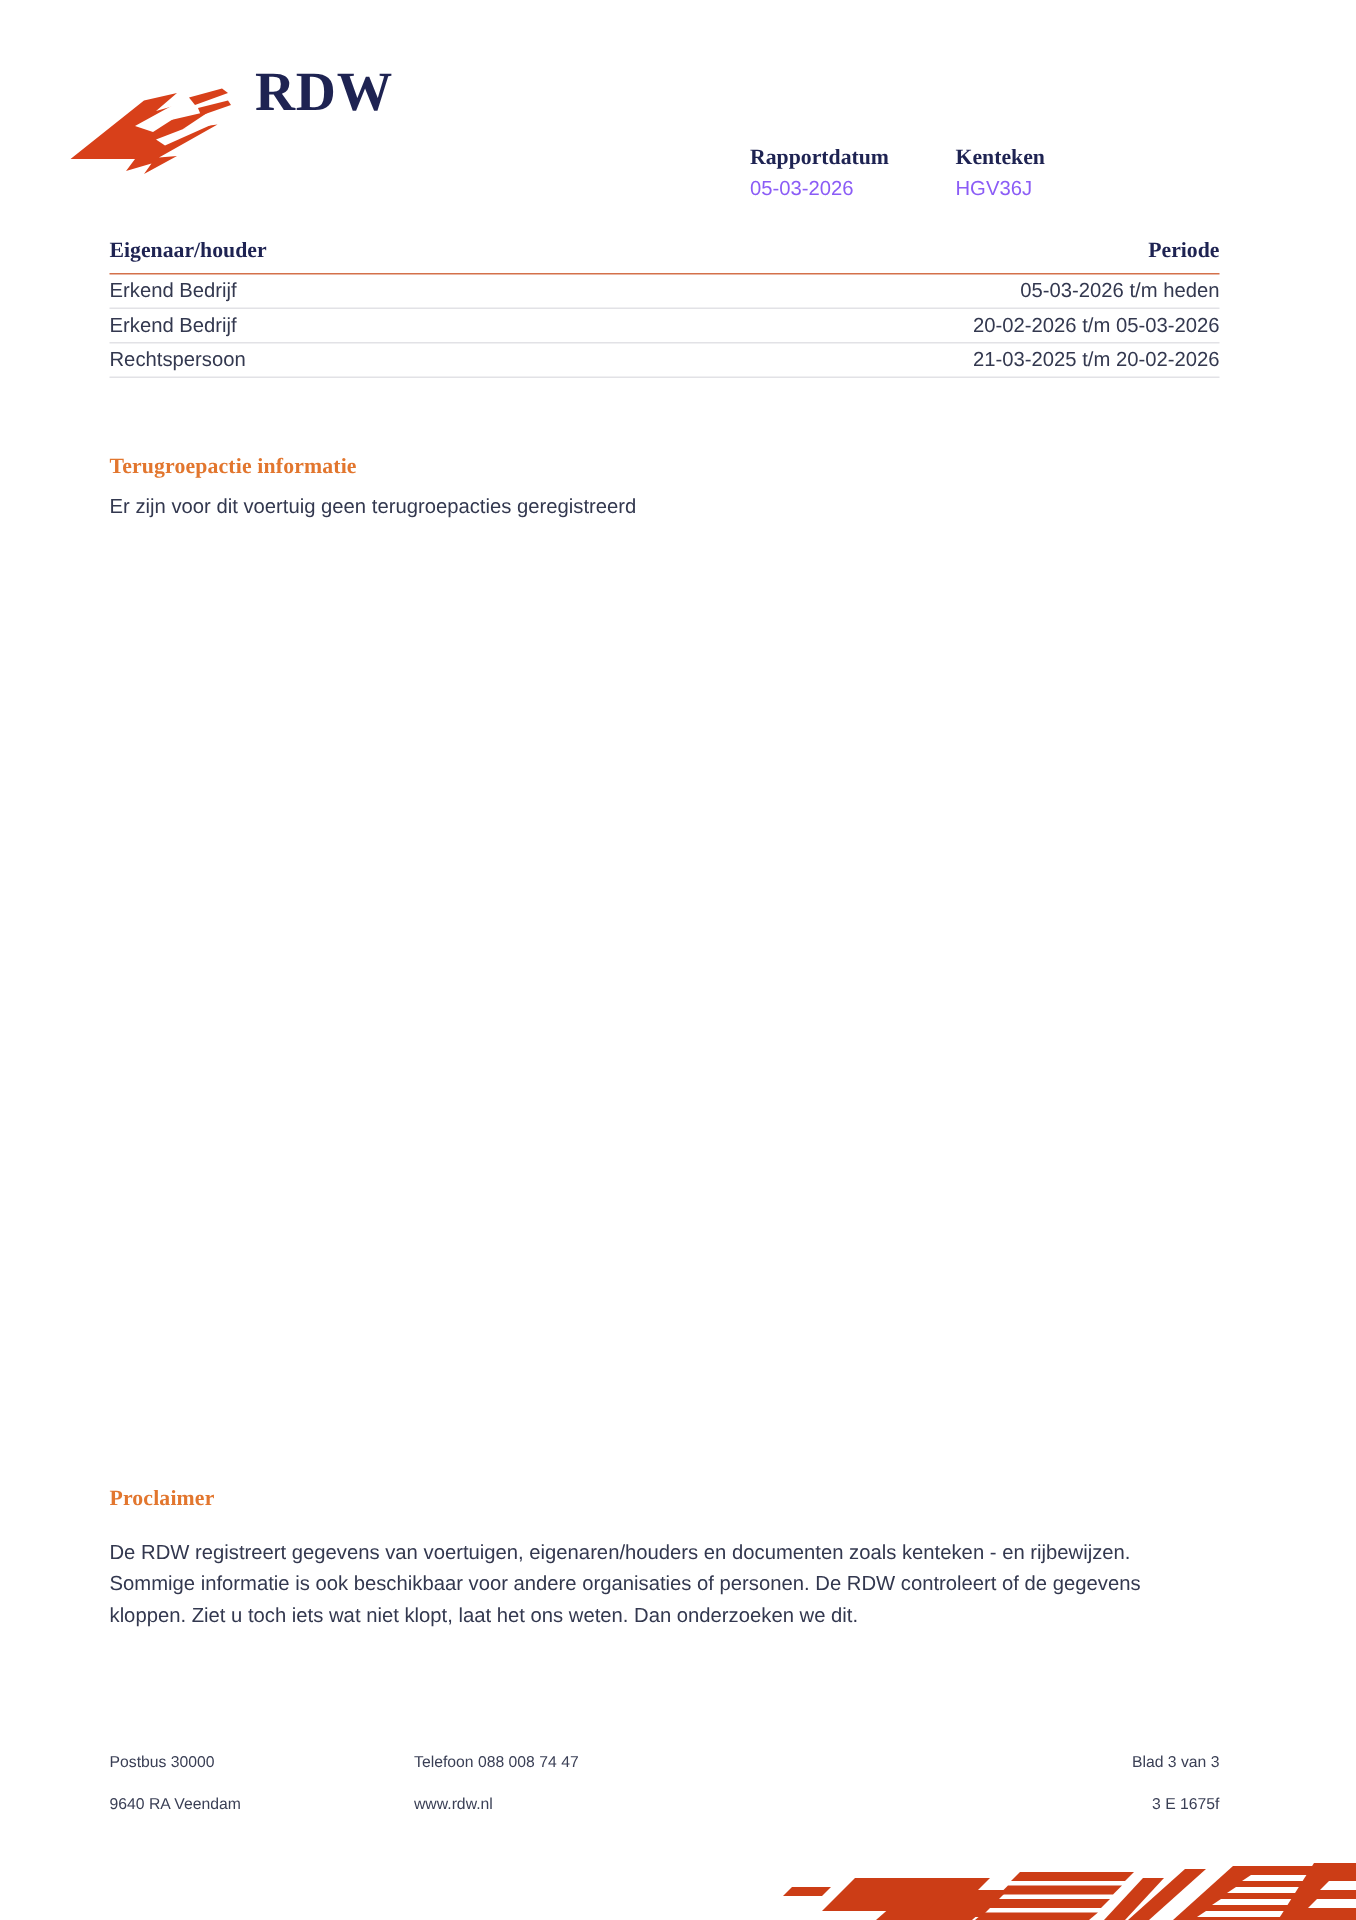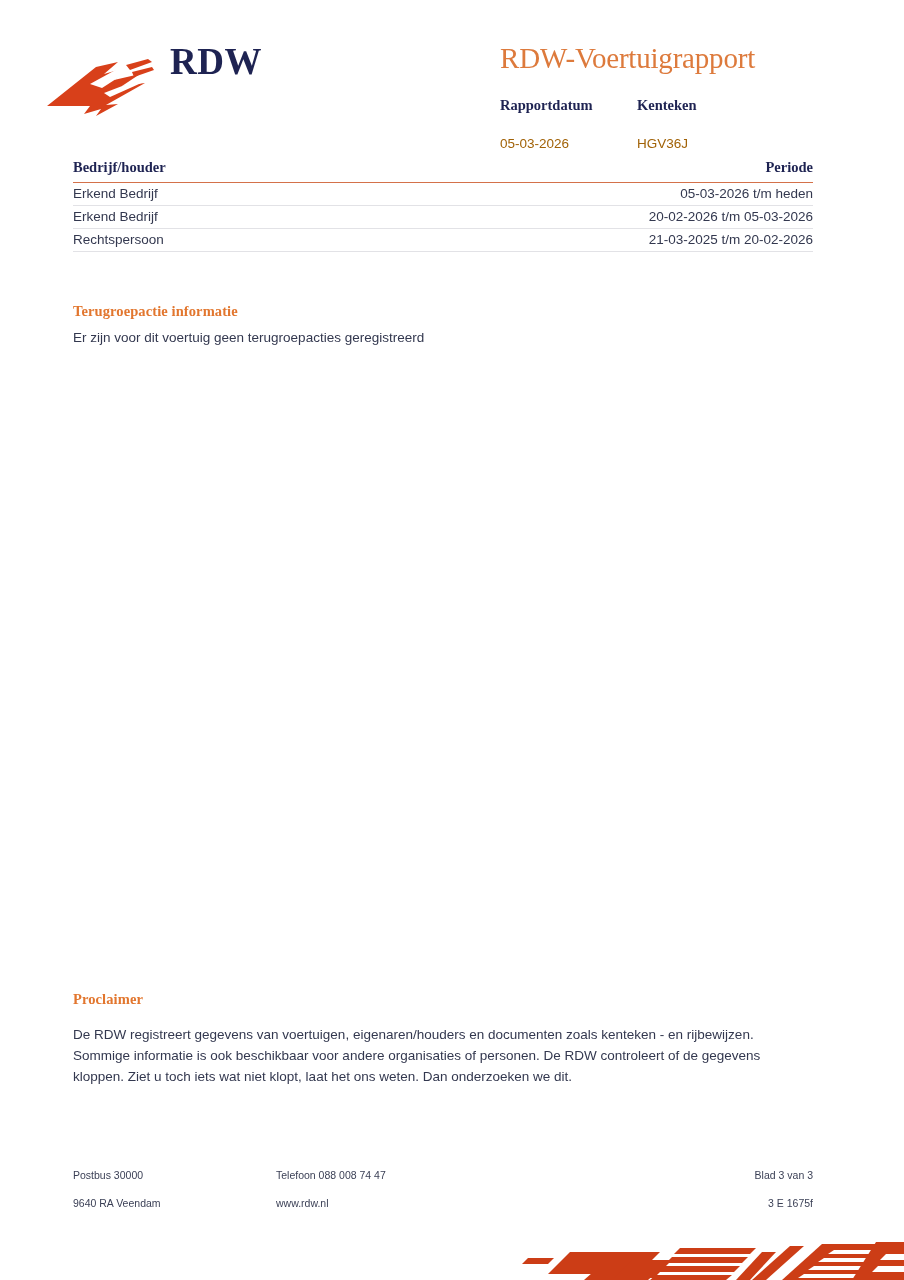--- a/index.html
+++ b/index.html
@@ -82,23 +82,23 @@
     font-family: "Liberation Serif", serif;
     font-weight: 700;
     font-size: 14.5px;
     color: #1e2352;
     line-height: 17px;
     white-space: nowrap;
   }
   .meta-value {
     font-family: "Liberation Sans", sans-serif;
     font-size: 13.5px;
-    color: #a16207;
+    color: #8b5cf6;
     line-height: 20px;
-    margin-top: 20px;
+    margin-top: 2px;
     white-space: nowrap;
   }
 
   
   .section-owner {
     position: absolute;
     left: 73px;
     top: 158px;
     width: 740px;
   }
@@ -218,38 +218,37 @@
             <path d="M70 26 L104 12 L112 13 L80 29 Z" fill="#ffffff" opacity="0"></path>
             <path d="M60 45 L99 30 L104 32 L66 49 Z" fill="#ffffff"></path>
             <path d="M82 17 L104 11 L108 14 L86 22 Z"></path>
             <path d="M88 24 L108 19 L110 22 L90 29 Z"></path>
           </g>
         </svg>
       </div>
       <div class="logo-word">RDW</div>
     </div>
 
-    <div class="doc-title">RDW-Voertuigrapport</div>
 
     <div class="meta">
       <div class="meta-col c1">
         <div class="meta-label">Rapportdatum</div>
         <div class="meta-value">05-03-2026</div>
       </div>
       <div class="meta-col c2">
         <div class="meta-label">Kenteken</div>
         <div class="meta-value">HGV36J</div>
       </div>
     </div>
 
   </div>
 
   <div class="section-owner">
     <div class="table-head">
-      <div class="th th-left">Bedrijf/houder</div>
+      <div class="th th-left">Eigenaar/houder</div>
       <div class="th th-right">Periode</div>
     </div>
     <div class="table-body">
 
       <div class="trow">
         <div class="cell cell-left">Erkend Bedrijf</div>
         <div class="cell cell-right">05-03-2026 t/m heden</div>
       </div>
 
       <div class="trow">

